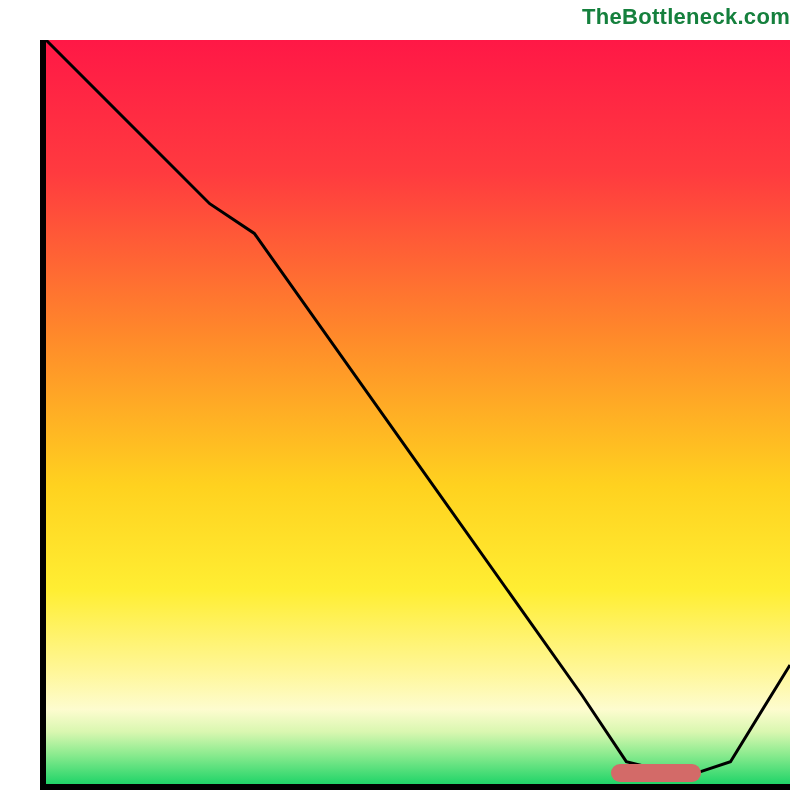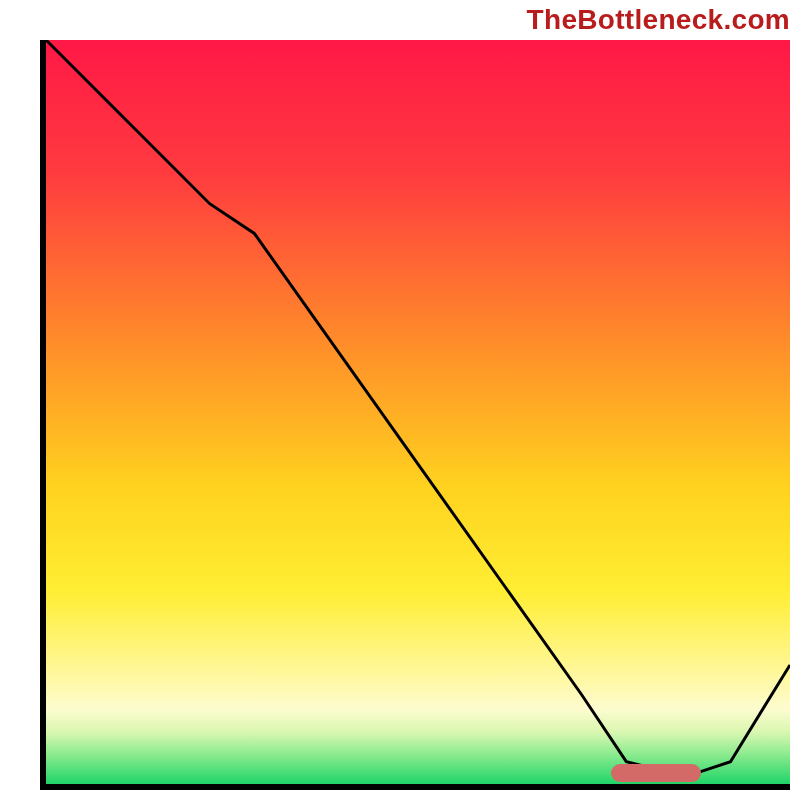--- a/index.html
+++ b/index.html
@@ -9,23 +9,23 @@
     height: 800px;
     background: #ffffff;
     font-family: Arial, Helvetica, sans-serif;
     overflow: hidden;
     position: relative;
   }
   .attribution {
     position: absolute;
     top: 4px;
     right: 10px;
-    font-size: 28px;
+    font-size: 22px;
     font-weight: 600;
-    color: #b91c1c;
+    color: #15803d;
     letter-spacing: 0.3px;
   }
   .chart-frame {
     position: absolute;
     left: 40px;
     top: 40px;
     width: 750px;
     height: 750px;
     border-left: 6px solid #000;
     border-bottom: 6px solid #000;

